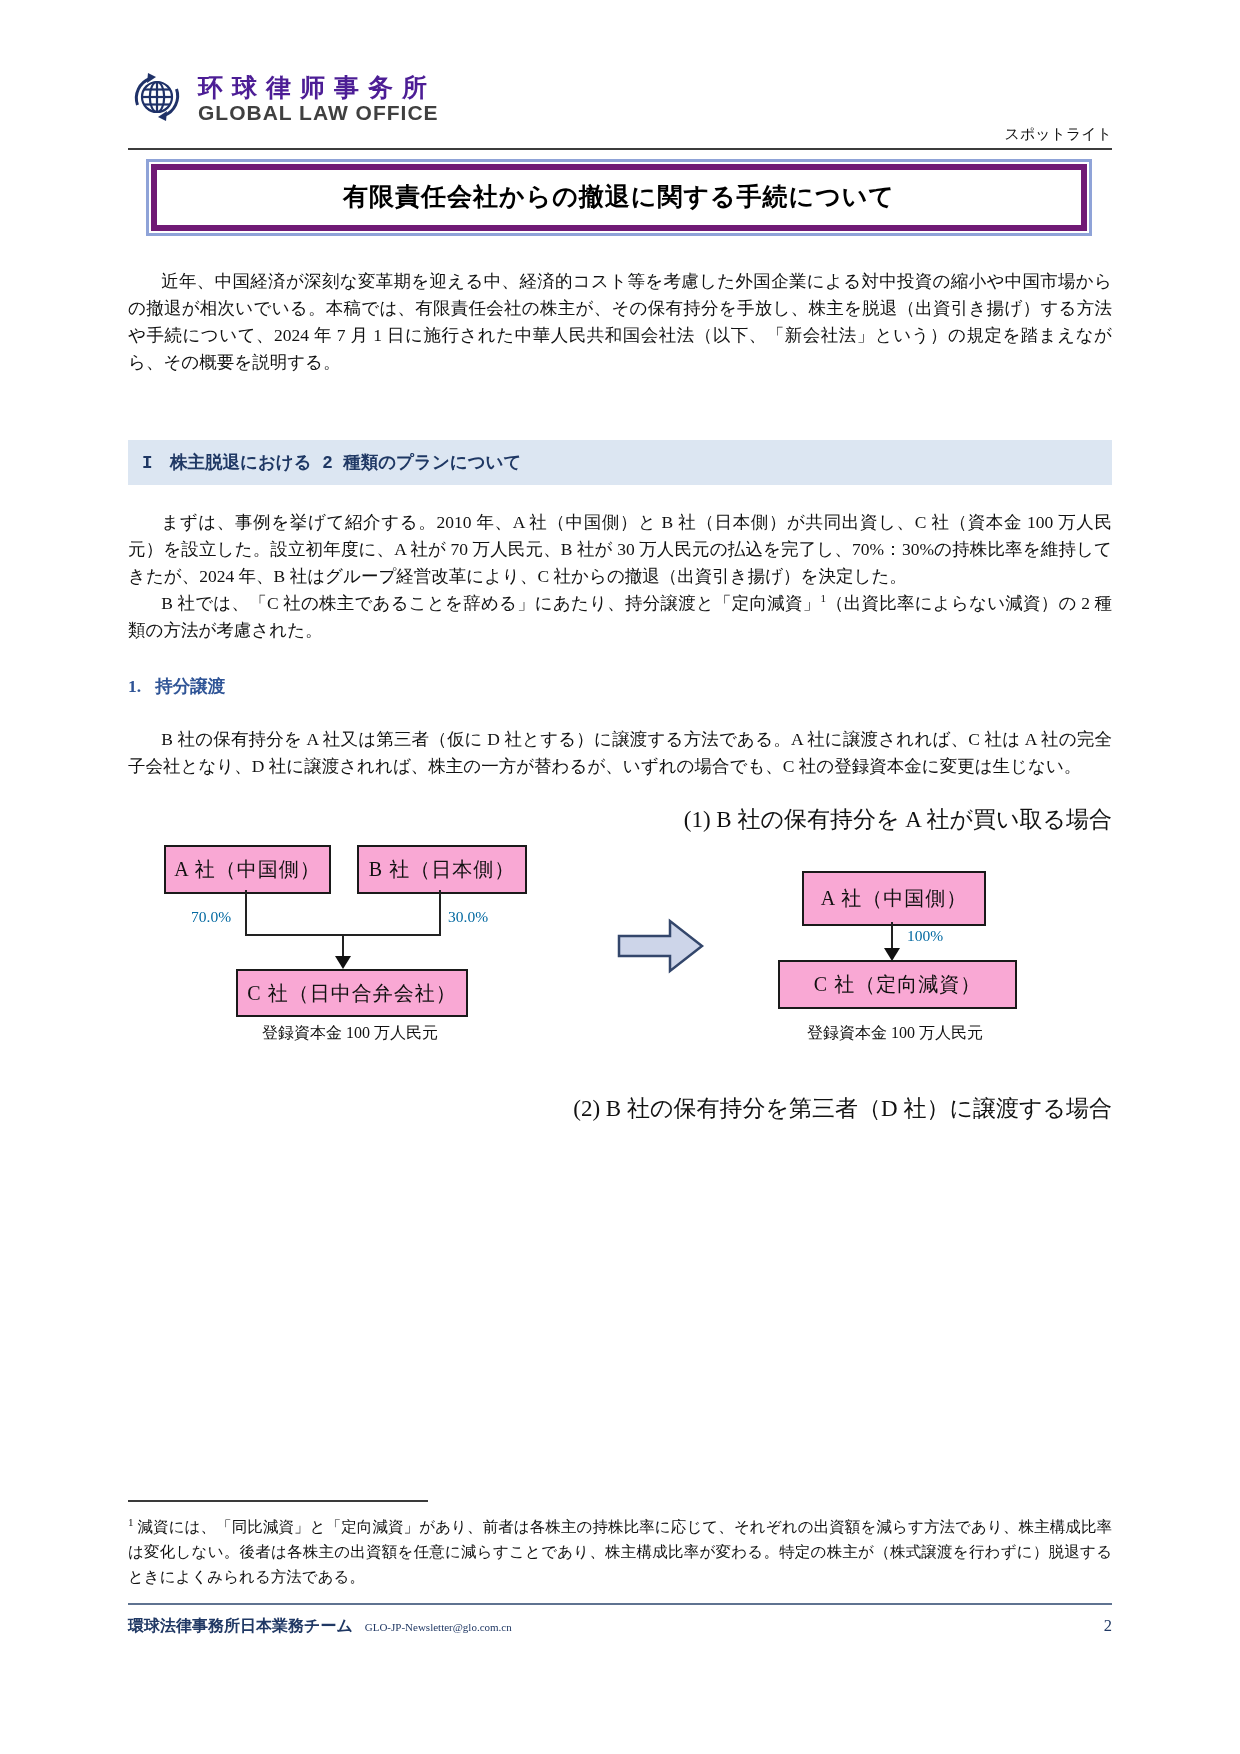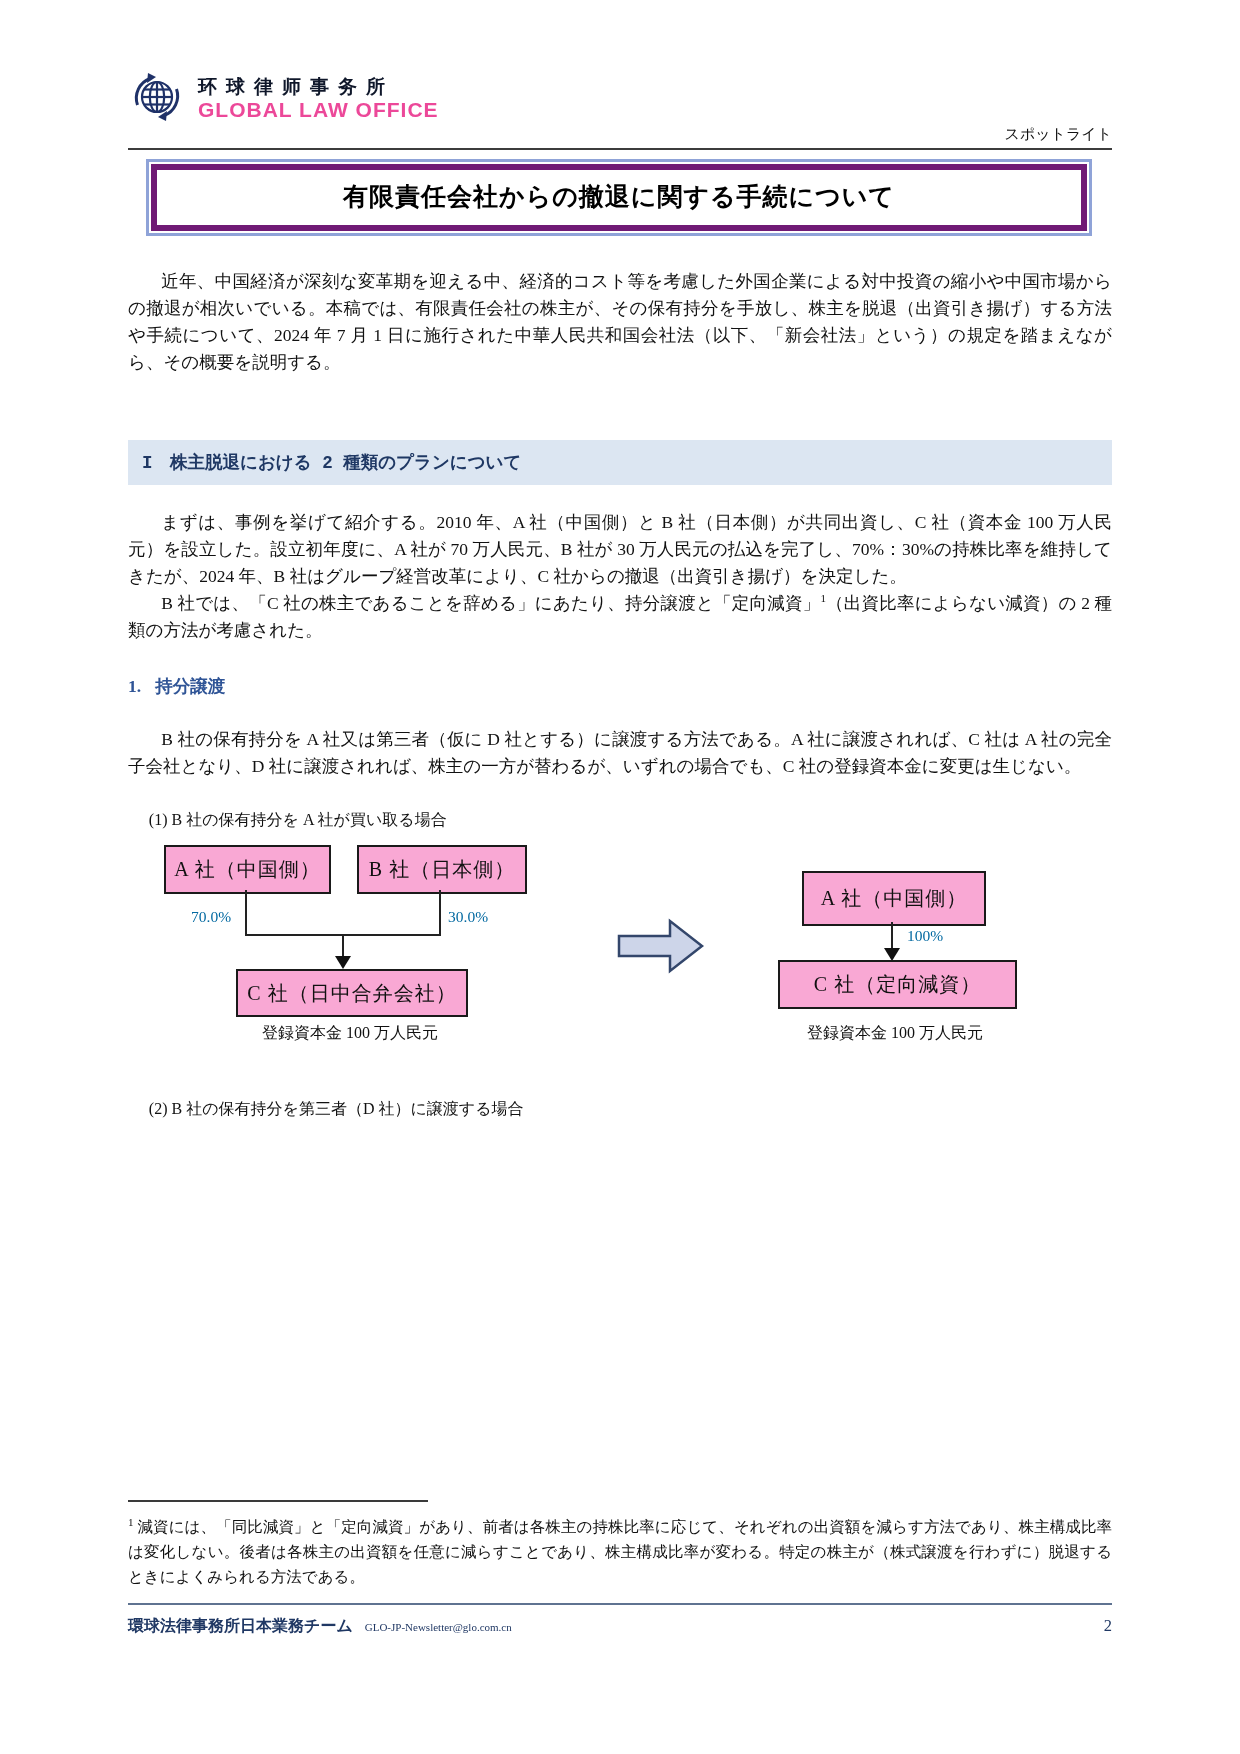--- a/index.html
+++ b/index.html
@@ -17,25 +17,25 @@
   .header{
     position:relative;
     padding-top:68px;
     height:80px;
     border-bottom:2px solid #3c3c3c;
   }
   .logo-row{display:flex;align-items:center;gap:12px;}
   .logo-text{display:flex;flex-direction:column;line-height:1.05;}
   .logo-cn{
     font-family:"Liberation Sans","DejaVu Sans",sans-serif;
-    font-size:19px;font-weight:bold;color:#0f172a;letter-spacing:9px;
+    font-size:25px;font-weight:bold;color:#4c1d95;letter-spacing:9px;
   }
   .logo-en{
     font-family:"Liberation Sans","DejaVu Sans",sans-serif;
-    font-size:21px;font-weight:bold;color:#ec4899;letter-spacing:1px;margin-top:2px;
+    font-size:21px;font-weight:bold;color:#404040;letter-spacing:1px;margin-top:2px;
   }
   .spotlight{
     position:absolute;right:0;bottom:4px;
     font-family:"Liberation Sans","DejaVu Sans",sans-serif;
     font-size:15px;color:#111;
   }
 
   
   .title-outer{
     margin:9px 20px 0 18px;
@@ -76,22 +76,23 @@
 
   .sub-heading{
     margin-top:30px;
     font-family:"Liberation Sans","DejaVu Sans",sans-serif;
     font-size:17.5px;font-weight:bold;color:#2f5496;
   }
   .sub-heading .num{font-family:"Liberation Serif","DejaVu Serif",serif;margin-right:14px;}
 
   .case-line{
     margin-top:26px;
-    font-size:16px;line-height:27px;
+    font-size:23px;line-height:27px;
     text-indent:1.3em;
+    text-align:right;
   }
   .case-line2{margin-top:42px;}
 
   
   .diagram{
     position:relative;
     margin-top:10px;
     height:210px;
   }
   .dbox{

